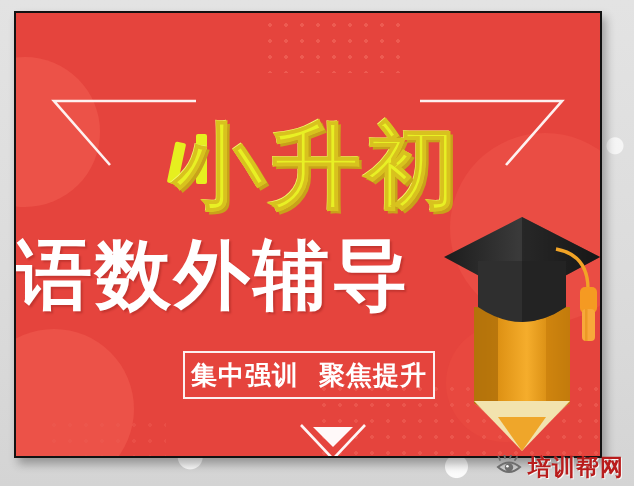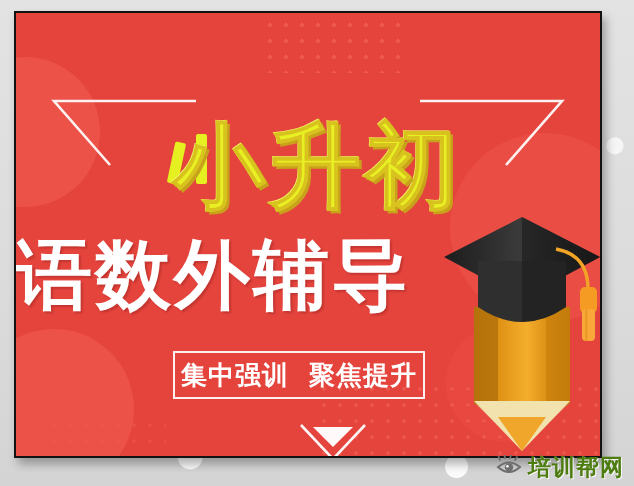--- a/index.html
+++ b/index.html
@@ -110,21 +110,21 @@
     color: #ffffff;
     letter-spacing: 3px;
     text-shadow: 2px 2px 2px rgba(120,20,16,0.30);
     padding-right: 30px;
     box-sizing: border-box;
   }
 
   
   .sub-box {
     position: absolute;
-    left: 157px;
+    left: 167px;
     top: 338px;
     width: 252px;
     height: 48px;
     border: 2px solid rgba(255,255,255,0.92);
     box-sizing: border-box;
     display: flex;
     align-items: center;
     justify-content: center;
   }
   .sub-text {
@@ -150,21 +150,21 @@
   
   .watermark {
     position: absolute;
     right: 4px;
     bottom: 2px;
     height: 34px;
     display: flex;
     align-items: center;
     gap: 6px;
     padding: 0 6px;
-    color: #4d7c0f;
+    color: #b91c1c;
     font-size: 23px;
     font-weight: bold;
     letter-spacing: 1px;
     text-shadow: 1px 1px 0 rgba(255,255,255,0.85);
   }
   .wm-icon { width: 26px; height: 24px; display: block; }
   .wm-text { line-height: 1; }
 </style>
 </head>
 <body>

